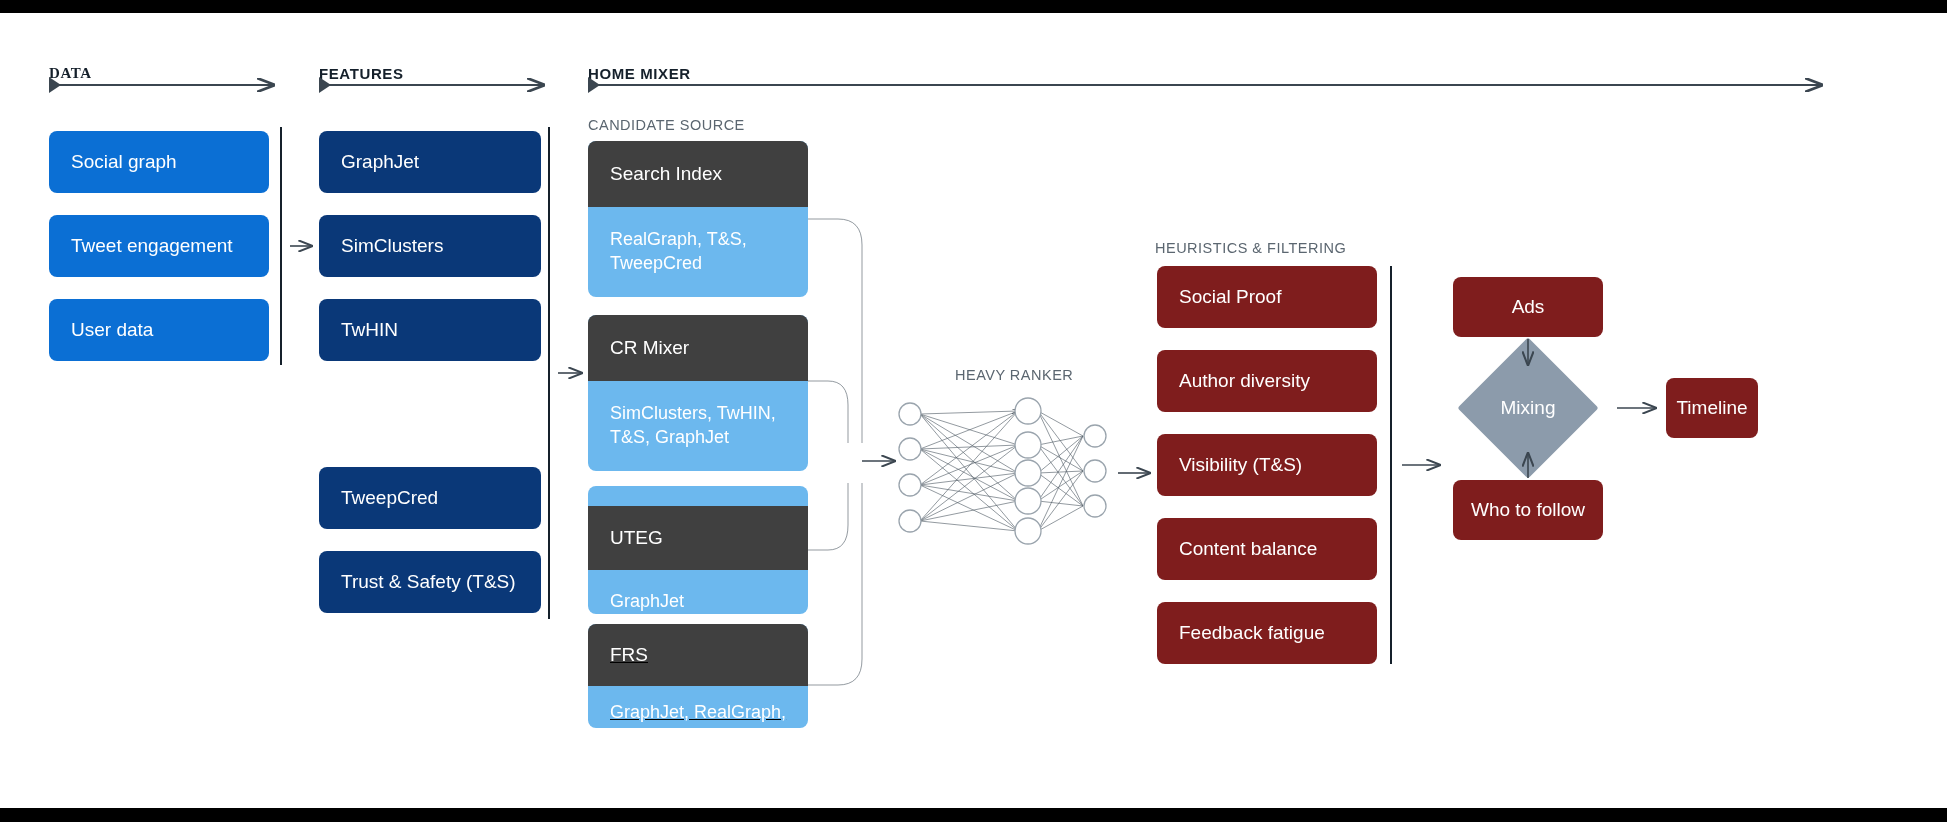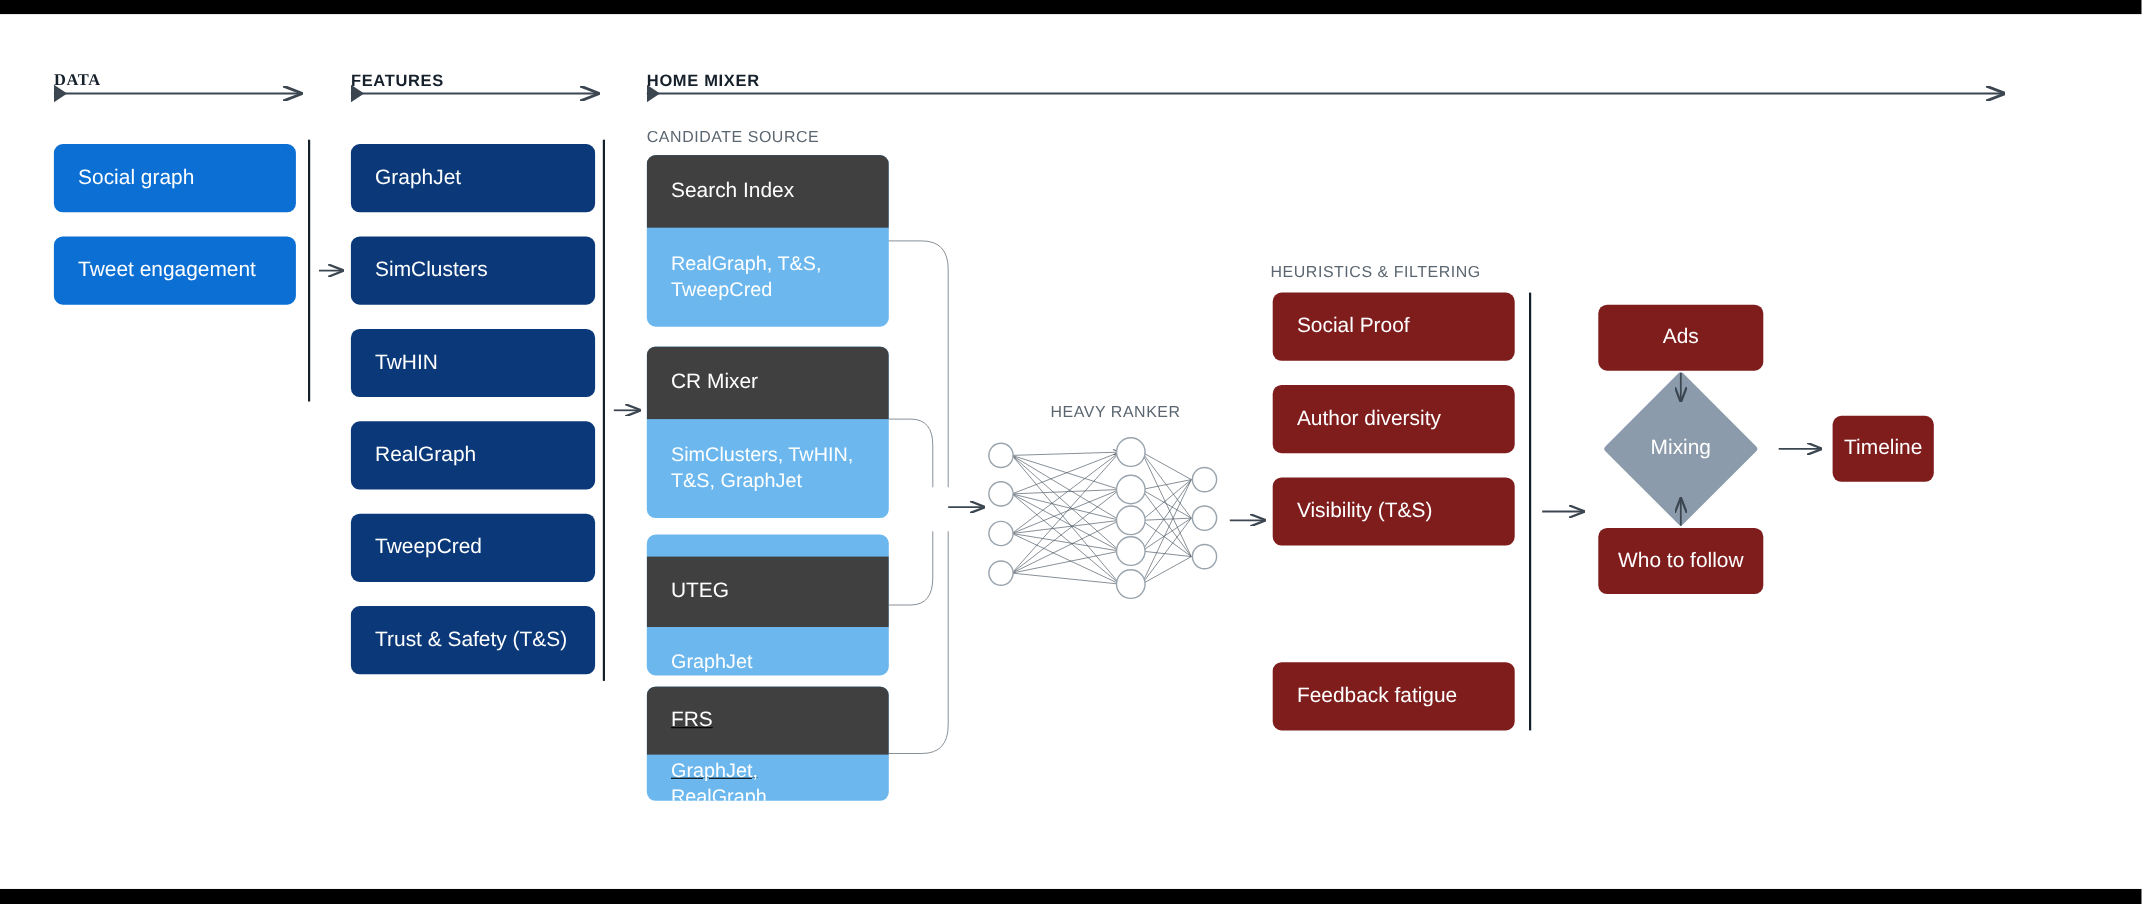--- a/index.html
+++ b/index.html
@@ -82,21 +82,21 @@
     padding-left: 22px;
     box-sizing: border-box;
     width: 100%;
   }
   .cs-body {
     color: #ffffff;
     font-size: 18px;
     line-height: 1.32;
     display: flex;
     align-items: center;
-    padding: 0 28px 0 22px;
+    padding: 0 16px 0 22px;
     box-sizing: border-box;
     width: 100%;
   }
 
   
   .vdivider {
     position: absolute;
     width: 2px;
     background: #15202b;
   }
@@ -151,34 +151,34 @@
   <div class="sub-title" style="left:588px; top:104px;">CANDIDATE SOURCE</div>
   <div class="sub-title" style="left:955px; top:354px;">HEAVY RANKER</div>
   <div class="sub-title" style="left:1155px; top:227px;">HEURISTICS &amp; FILTERING</div>
 
   <div class="box box-data" style="left:49px; top:118px; width:220px; height:62px;">
     <span>Social graph</span>
   </div>
   <div class="box box-data" style="left:49px; top:202px; width:220px; height:62px;">
     <span>Tweet engagement</span>
   </div>
+  <div class="box box-data" style="left:49px; top:286px; width:220px; height:62px;">
+    <span>User data</span>
+  </div>
 
   <div class="vdivider" style="left:280px; top:114px; height:238px;"></div>
 
   <div class="box box-feature" style="left:319px; top:118px; width:222px; height:62px;">
     <span>GraphJet</span>
   </div>
   <div class="box box-feature" style="left:319px; top:202px; width:222px; height:62px;">
     <span>SimClusters</span>
   </div>
   <div class="box box-feature" style="left:319px; top:286px; width:222px; height:62px;">
     <span>TwHIN</span>
-  </div>
-  <div class="box box-feature" style="left:319px; top:370px; width:222px; height:62px;">
-    <span>RealGraph</span>
   </div>
   <div class="box box-feature" style="left:319px; top:454px; width:222px; height:62px;">
     <span>TweepCred</span>
   </div>
   <div class="box box-feature" style="left:319px; top:538px; width:222px; height:62px;">
     <span>Trust &amp; Safety (T&amp;S)</span>
   </div>
 
   <div class="vdivider" style="left:548px; top:114px; height:492px;"></div>
 
@@ -203,20 +203,23 @@
   </div>
 
   <div class="box box-bright" style="left:1157px; top:253px; width:220px; height:62px;">
     <span>Social Proof</span>
   </div>
   <div class="box box-bright" style="left:1157px; top:337px; width:220px; height:62px;">
     <span>Author diversity</span>
   </div>
   <div class="box box-bright" style="left:1157px; top:421px; width:220px; height:62px;">
     <span>Visibility (T&amp;S)</span>
+  </div>
+  <div class="box box-bright" style="left:1157px; top:505px; width:220px; height:62px;">
+    <span>Content balance</span>
   </div>
   <div class="box box-bright" style="left:1157px; top:589px; width:220px; height:62px;">
     <span>Feedback fatigue</span>
   </div>
 
   <div class="vdivider" style="left:1390px; top:253px; height:398px;"></div>
 
   <div class="box box-bright centered" style="left:1453px; top:264px; width:150px; height:60px;">
     <span>Ads</span>
   </div>

